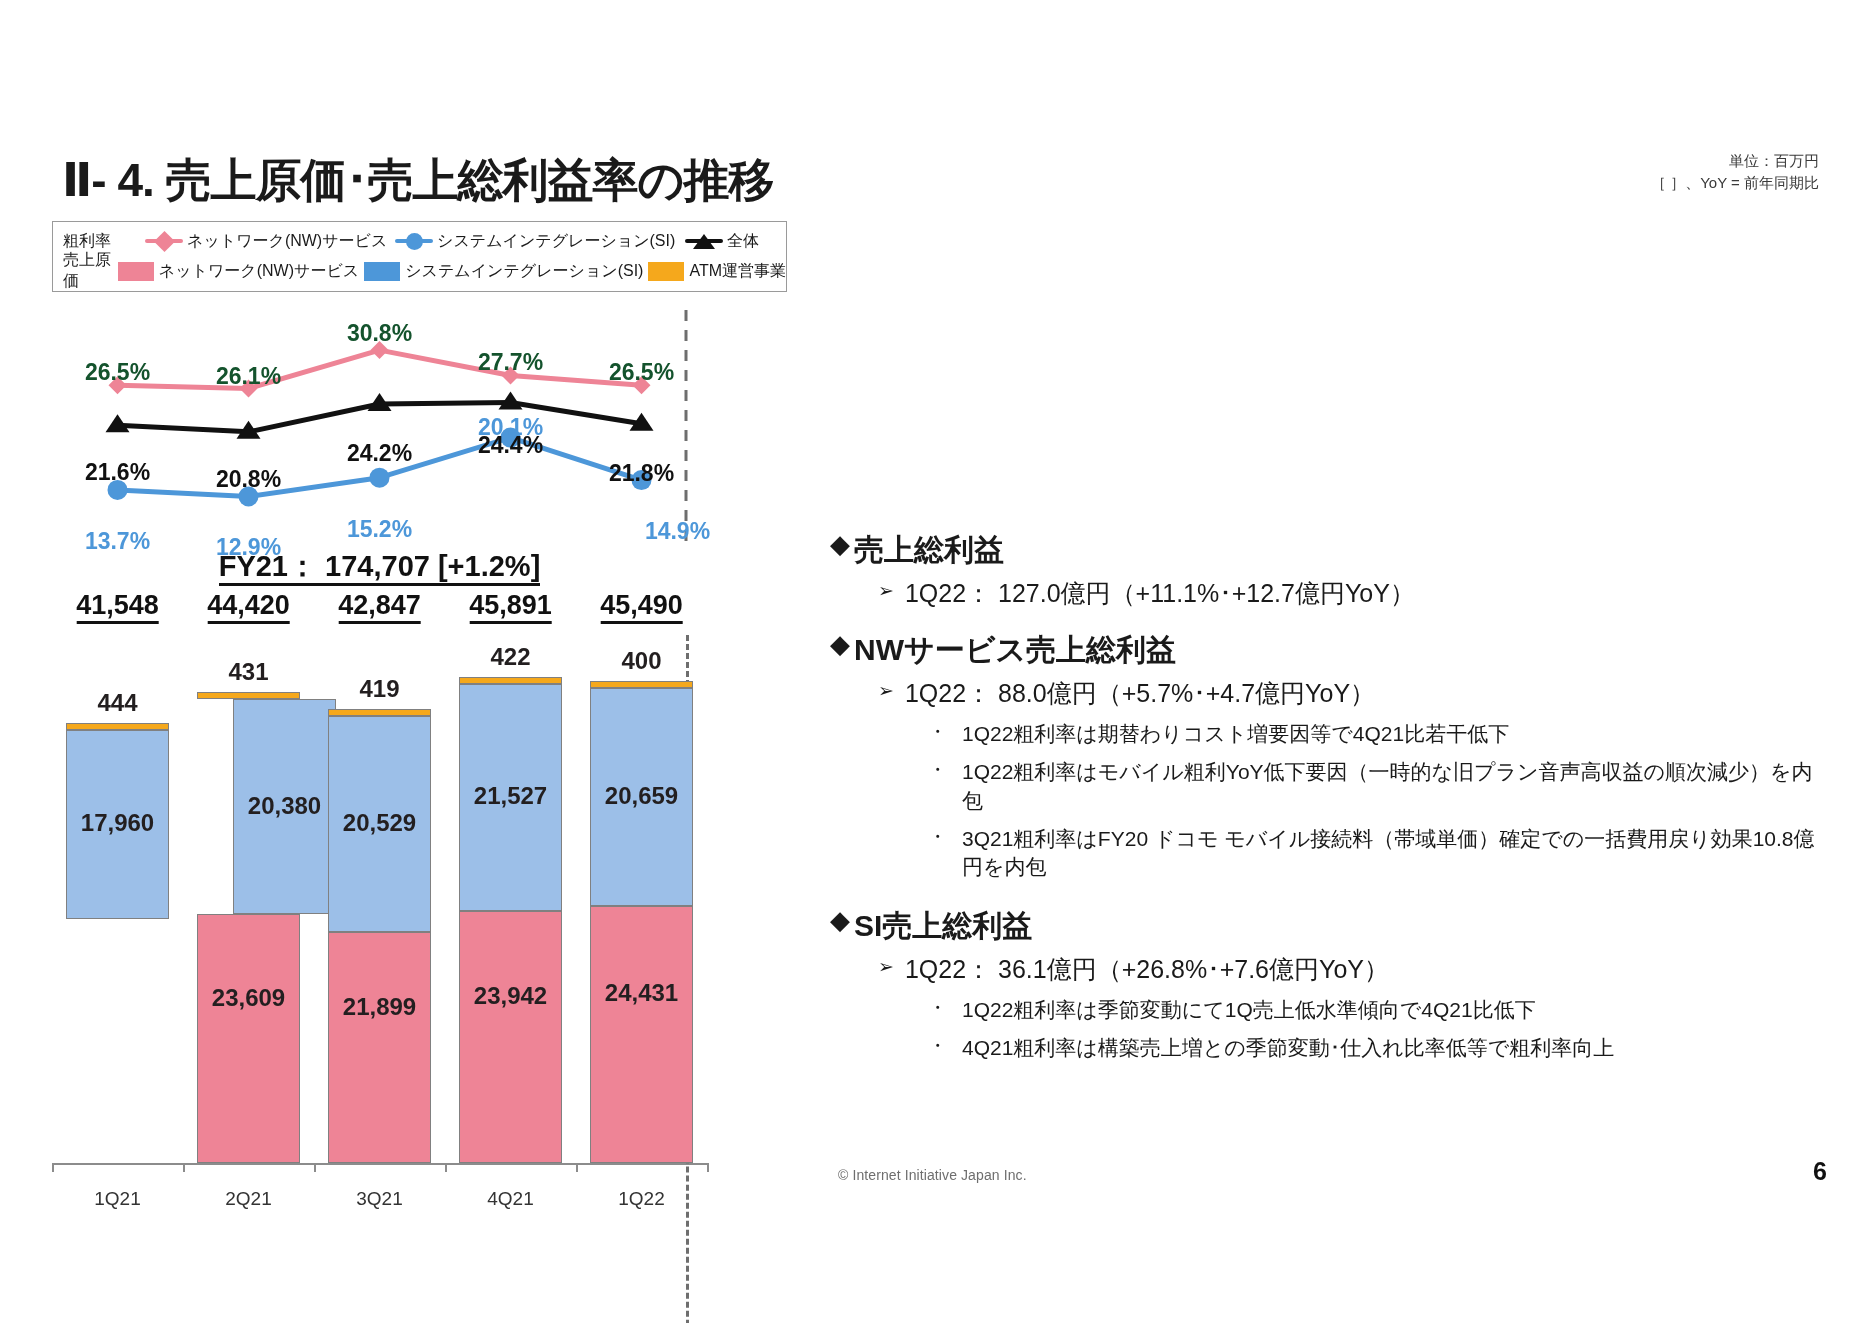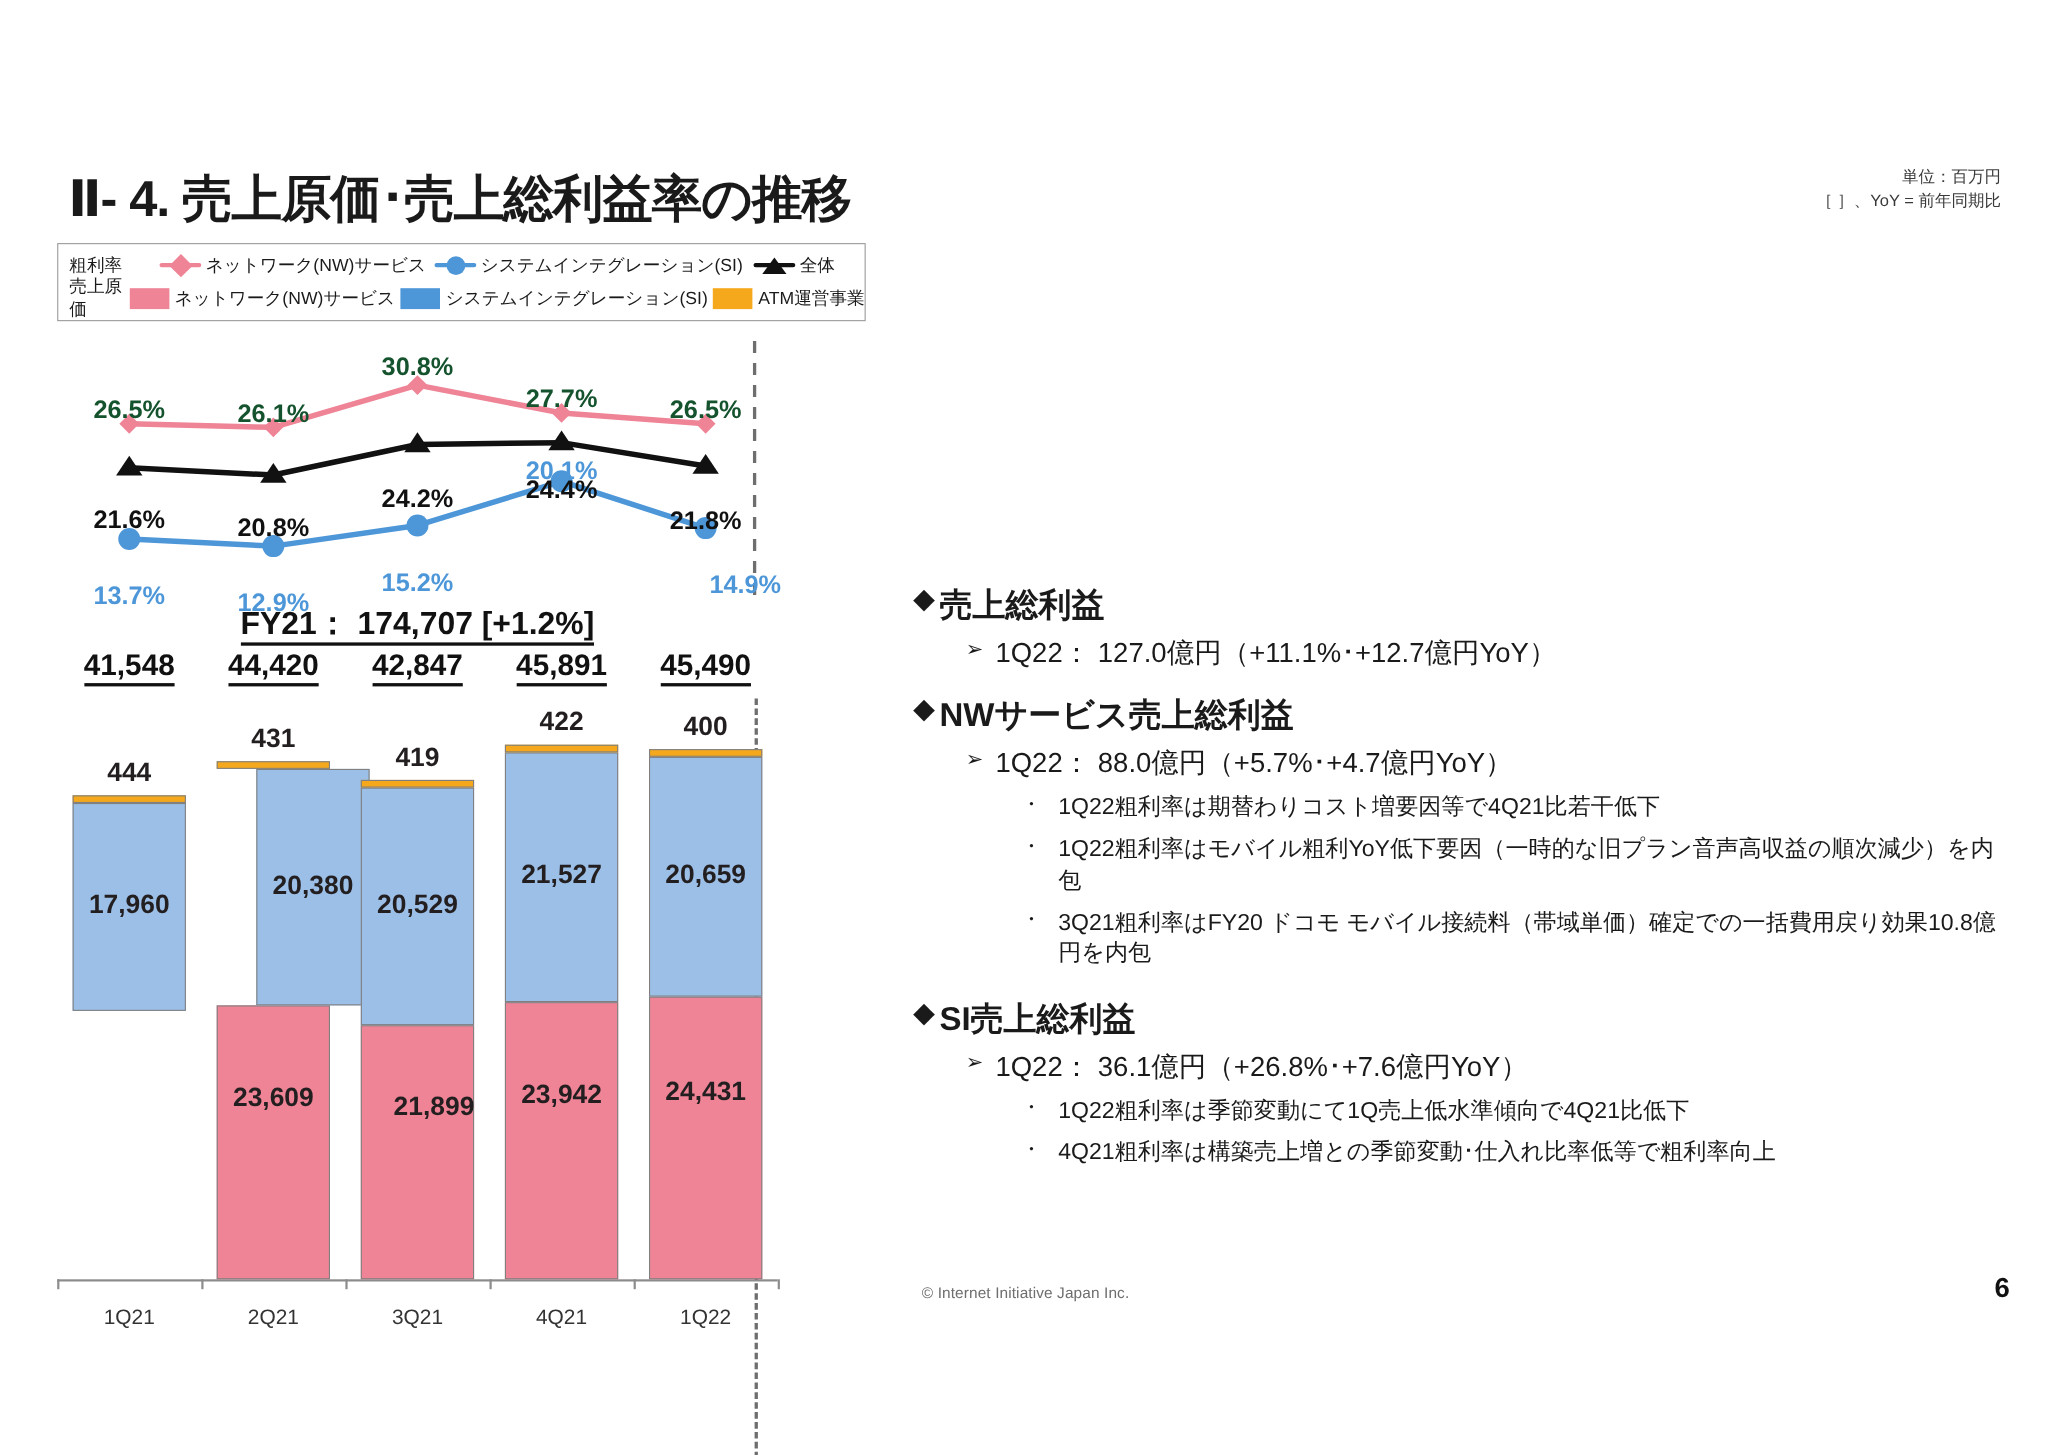--- a/index.html
+++ b/index.html
@@ -267,21 +267,21 @@
           <div class="seg si" style="bottom: 248.783px; height: 214.757px; margin-left: 36px;">
             <div class="seglabel" style="top: 91.3785px;">20,380</div>
           </div>
           <div class="seg atm" style="bottom: 463.54px; height: 7px;"></div>
           <div class="atmlabel" style="left: 0px; width: 103px; bottom: 476.54px;">431</div>
         </div>
         <div class="axistick" style="left: 131px; bottom: 48px;"></div>
         <div class="xlab" style="left: 196.5px;">2Q21</div>
         <div class="bar" style="left: 276px; width: 103px; height: 454.091px;">
           <div class="seg nw" style="bottom: 0px; height: 230.764px;">
-            <div class="seglabel" style="top: 59.3818px; padding-left: 15px;">21,899</div>
+            <div class="seglabel" style="top: 59.3818px;">21,899</div>
           </div>
           <div class="seg si" style="bottom: 230.764px; height: 216.327px;">
             <div class="seglabel" style="top: 92.1635px;">20,529</div>
           </div>
           <div class="seg atm" style="bottom: 447.091px; height: 7px;"></div>
           <div class="atmlabel" style="left: 0px; width: 103px; bottom: 460.091px;">419</div>
         </div>
         <div class="axistick" style="left: 262px; bottom: 48px;"></div>
         <div class="xlab" style="left: 327.5px;">3Q21</div>
         <div class="bar" style="left: 407px; width: 103px; height: 486.136px;">

